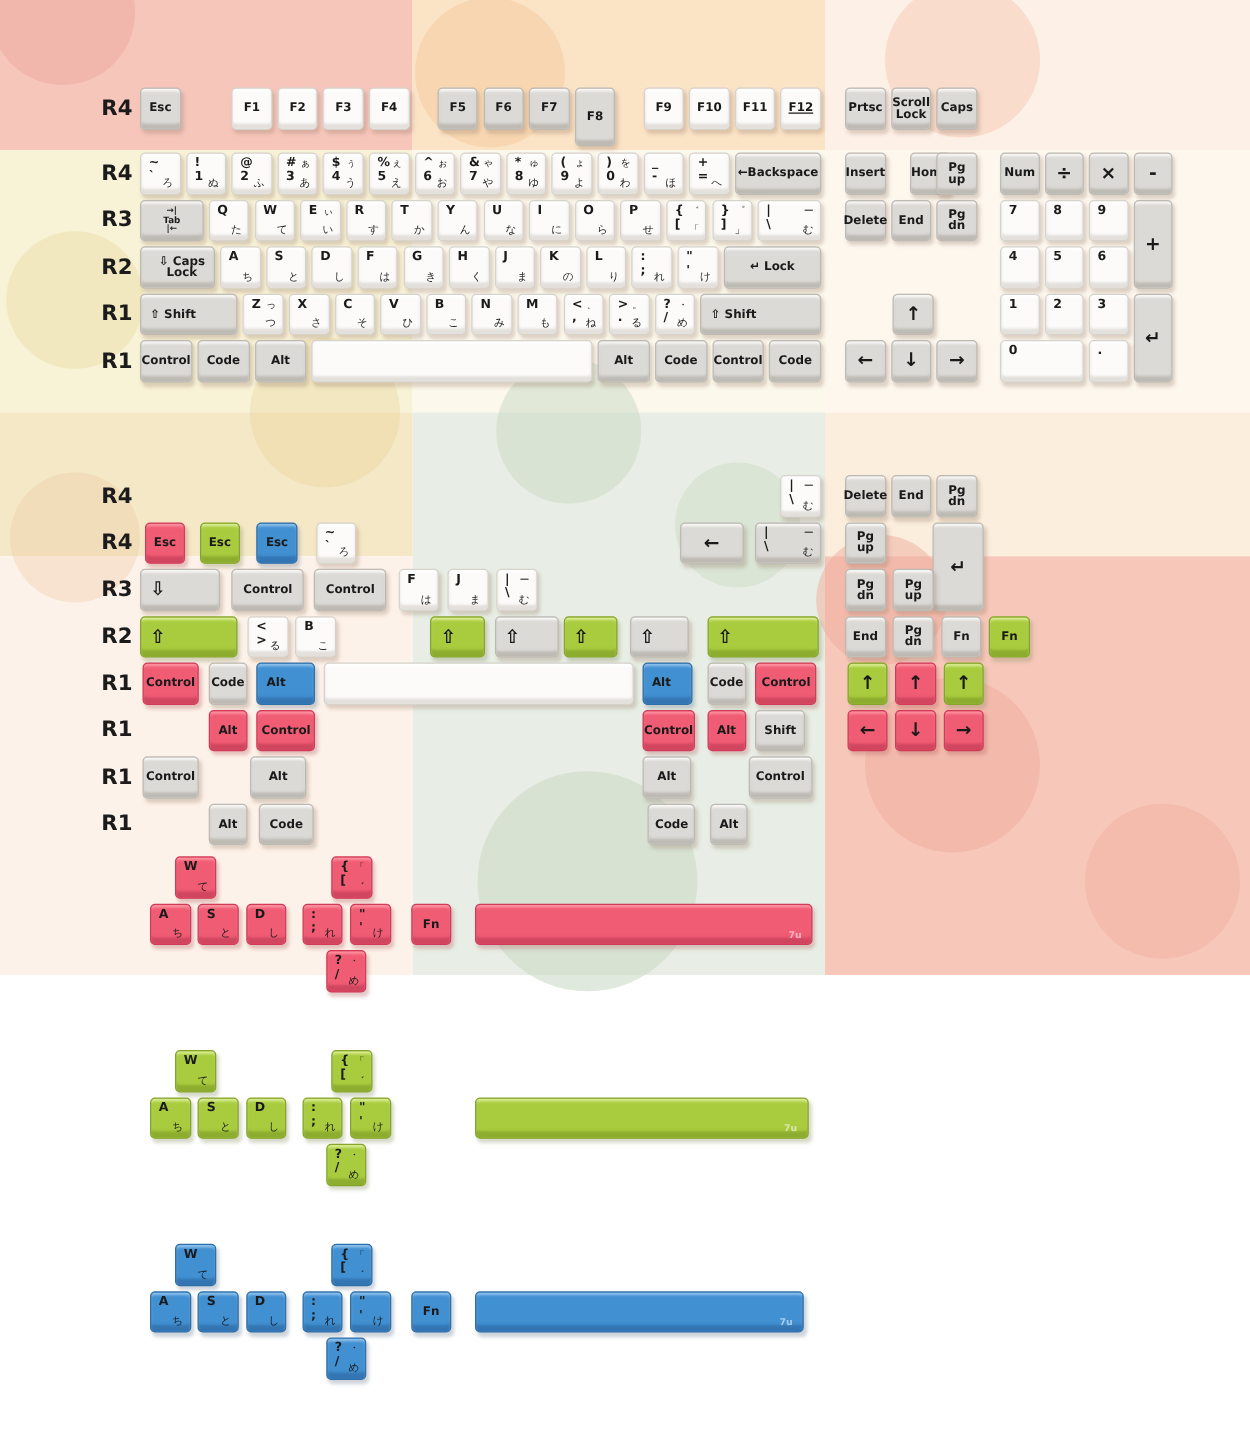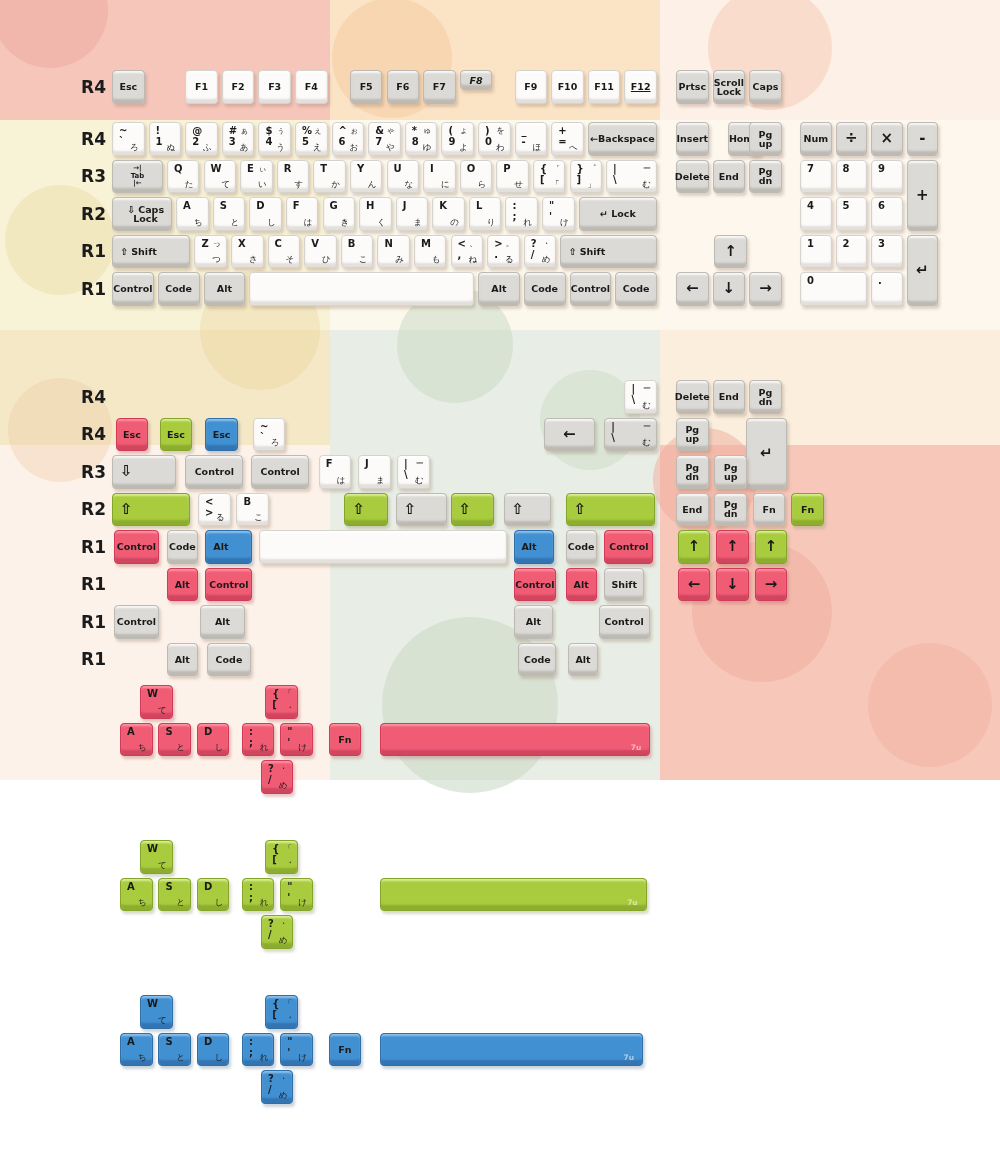--- a/index.html
+++ b/index.html
@@ -96,21 +96,21 @@
         </div>
         <div class="key c-g" style="left: 237.9px; top: 0px; width: 32.6px; height: 33.5px;">
           <span class="cl">F5</span>
         </div>
         <div class="key c-g" style="left: 274.5px; top: 0px; width: 32.6px; height: 33.5px;">
           <span class="cl">F6</span>
         </div>
         <div class="key c-g" style="left: 311.1px; top: 0px; width: 32.6px; height: 33.5px;">
           <span class="cl">F7</span>
         </div>
-        <div class="key c-g" style="left: 347.7px; top: 0px; width: 32.6px; height: 20px; font-style: italic;">
+        <div class="key c-g" style="left: 347.7px; top: 0px; width: 32.6px; height: 47px;">
           <span class="cl">F8</span>
         </div>
         <div class="key c-w" style="left: 402.6px; top: 0px; width: 32.6px; height: 33.5px;">
           <span class="cl">F9</span>
         </div>
         <div class="key c-w" style="left: 439.2px; top: 0px; width: 32.6px; height: 33.5px;">
           <span class="cl">F10</span>
         </div>
         <div class="key c-w" style="left: 475.8px; top: 0px; width: 32.6px; height: 33.5px;">
           <span class="cl">F11</span>

